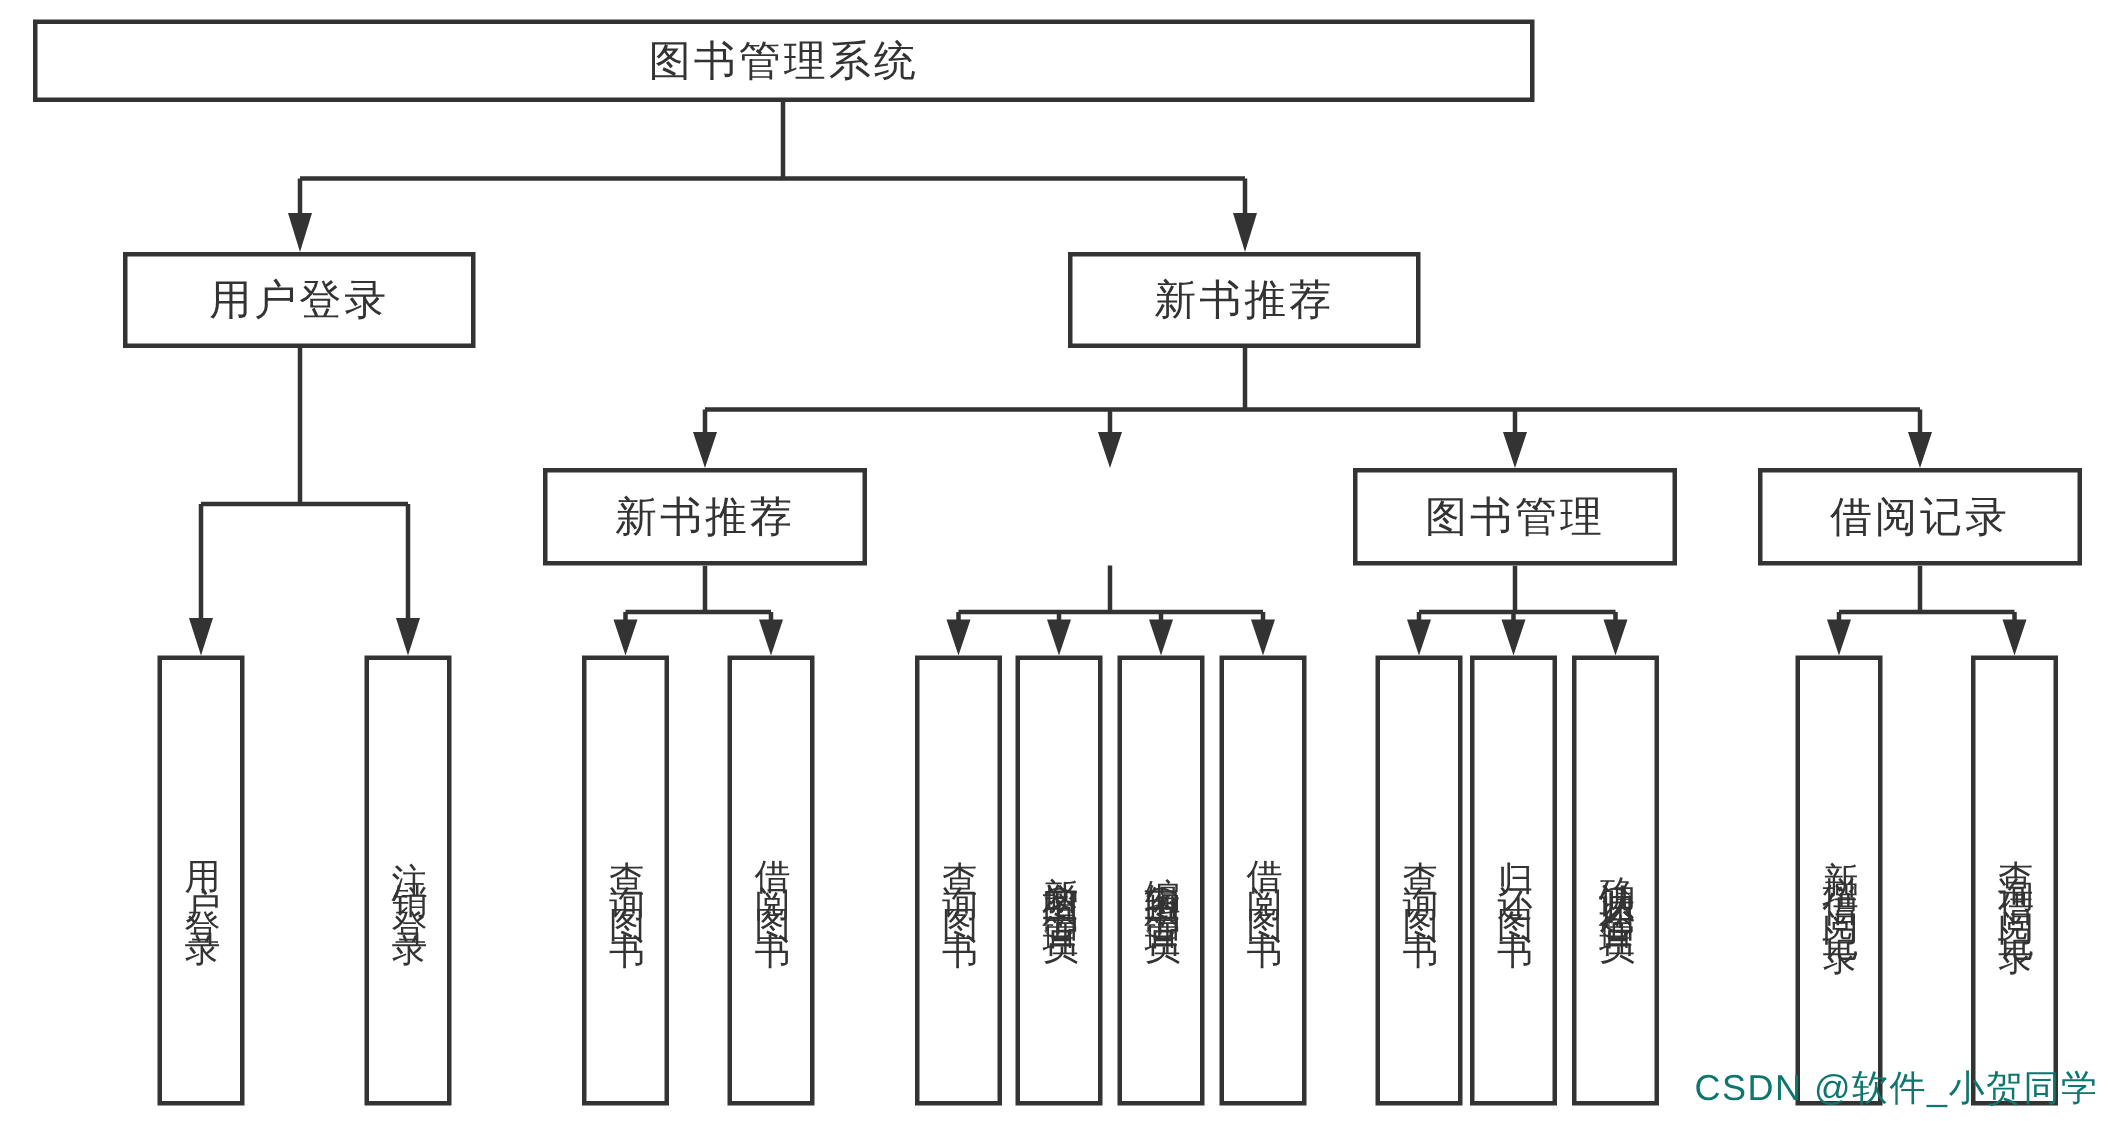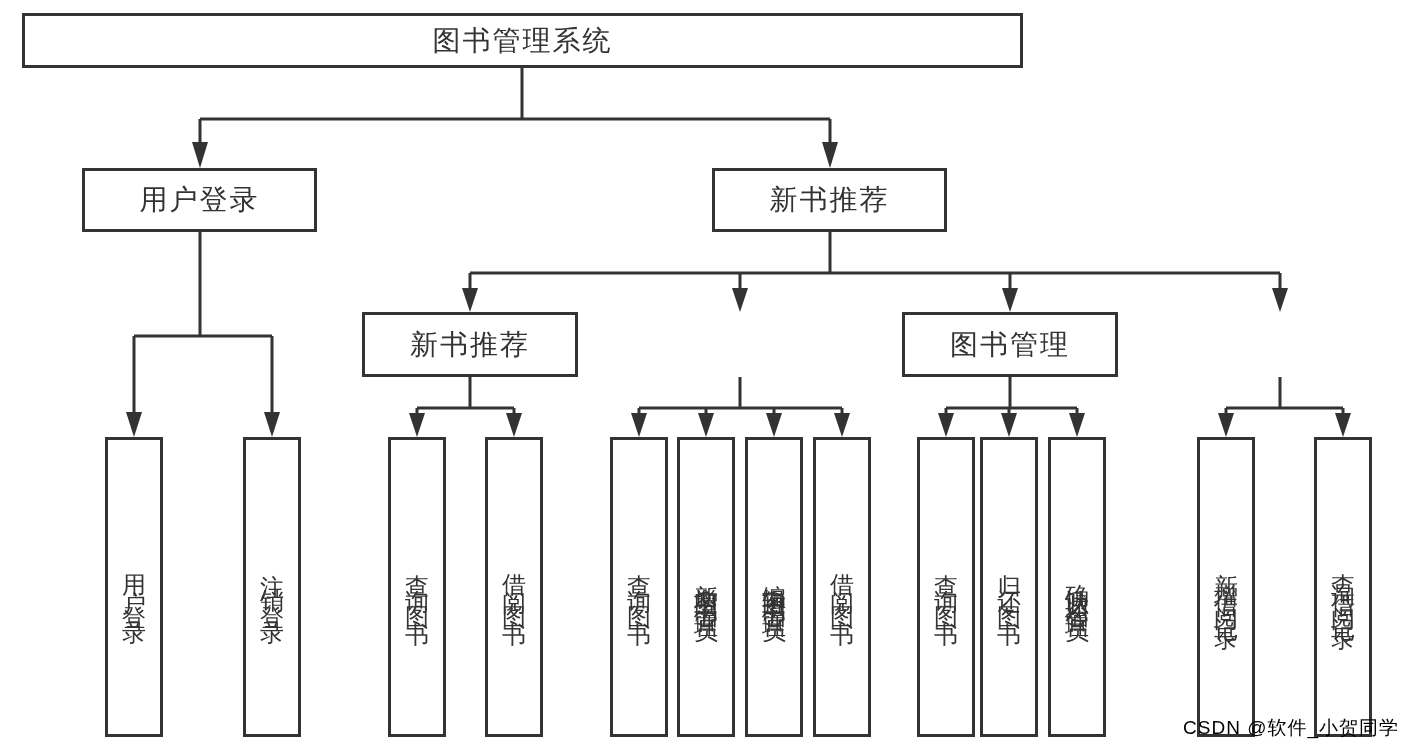--- a/index.html
+++ b/index.html
@@ -17,21 +17,21 @@
   .l3{top:312px;width:216px;height:65px;}
   .leaf{top:437px;width:58px;height:300px;}
   .vt{
     writing-mode:vertical-rl;text-orientation:mixed;
     font-size:24px;line-height:1;letter-spacing:16px;white-space:nowrap;
   }
   .vt-m{letter-spacing:11px;}
   .vt-t{letter-spacing:5px;}
   .wm{
     position:absolute;right:6px;bottom:6px;z-index:5;
-    font-size:19px;letter-spacing:1px;color:#000000;white-space:nowrap;
+    font-size:24px;letter-spacing:1px;color:#0f766e;white-space:nowrap;
   }
 </style>
 </head>
 <body>
 
 <div class="stage">
 
   <svg class="connectors" width="1405" height="747" viewBox="0 0 1405 747">
     <g stroke="#333" stroke-width="3" fill="none">
 
@@ -82,20 +82,23 @@
   <div class="box l2" style="left:712px">
     <span class="hlabel">新书推荐</span>
   </div>
 
   <div class="box l3" style="left:362px">
     <span class="hlabel">新书推荐</span>
   </div>
   <div class="box l3" style="left:902px">
     <span class="hlabel">图书管理</span>
   </div>
+  <div class="box l3" style="left:1172px">
+    <span class="hlabel">借阅记录</span>
+  </div>
 
   <div class="box leaf" style="left:105px">
     <span class="vt">用户登录</span>
   </div>
   <div class="box leaf" style="left:243px">
     <span class="vt">注销登录</span>
   </div>
 
   <div class="box leaf" style="left:388px">
     <span class="vt">查询图书</span>

